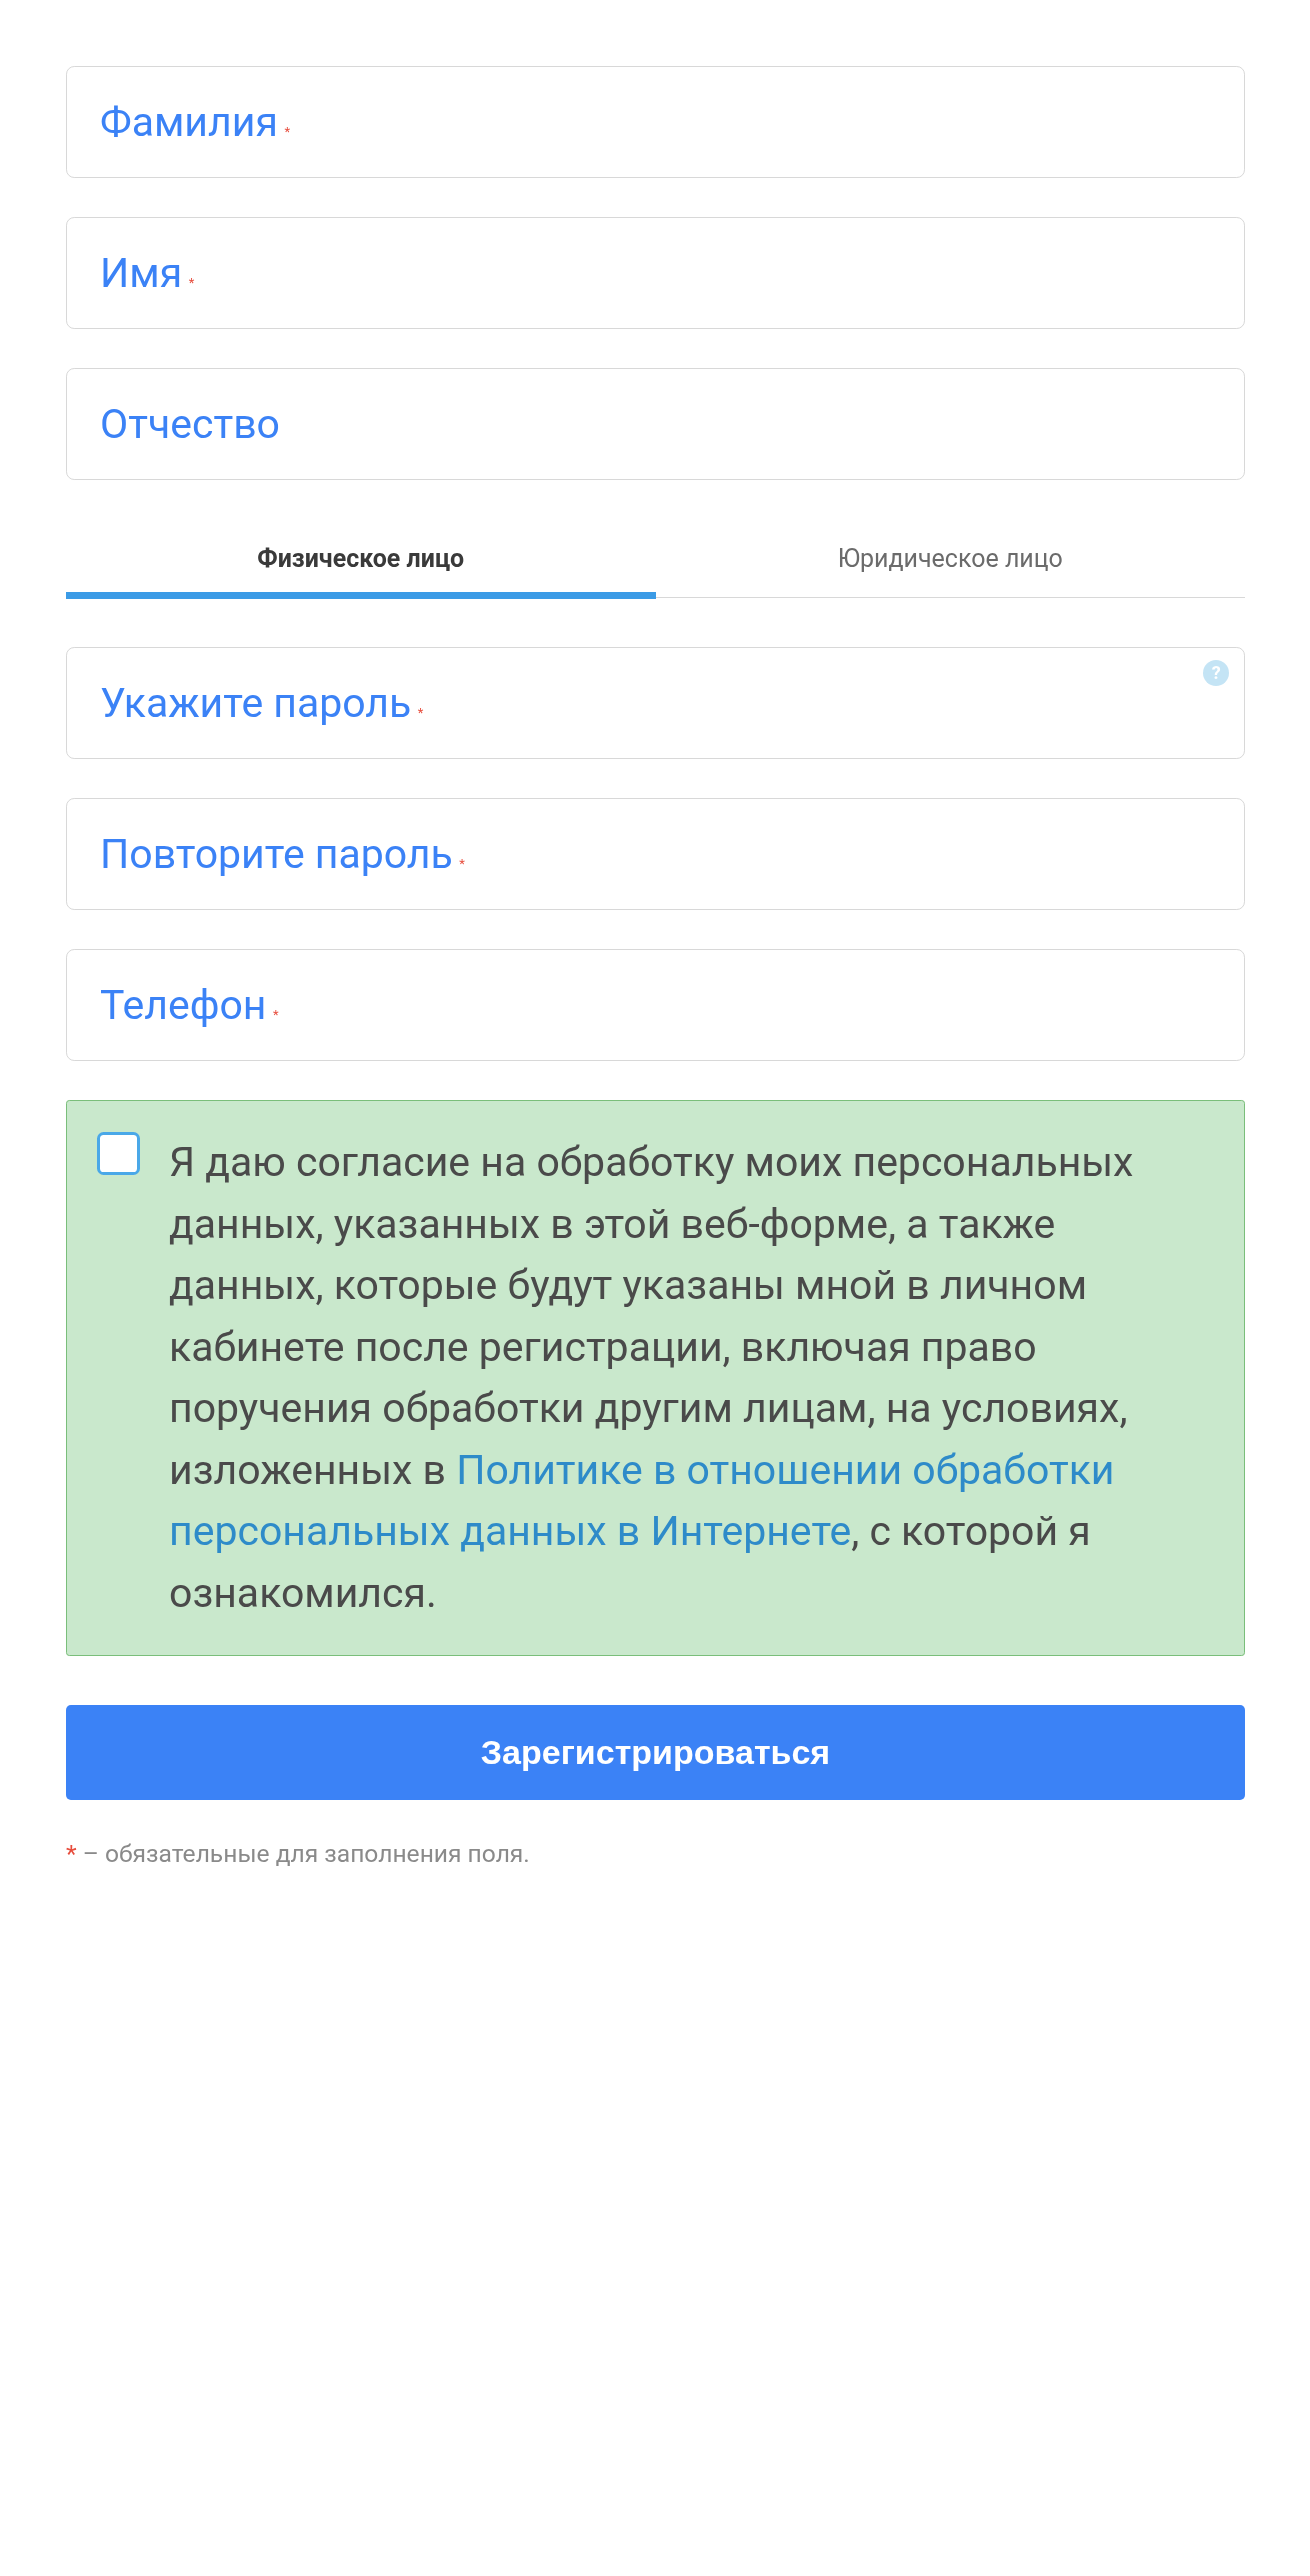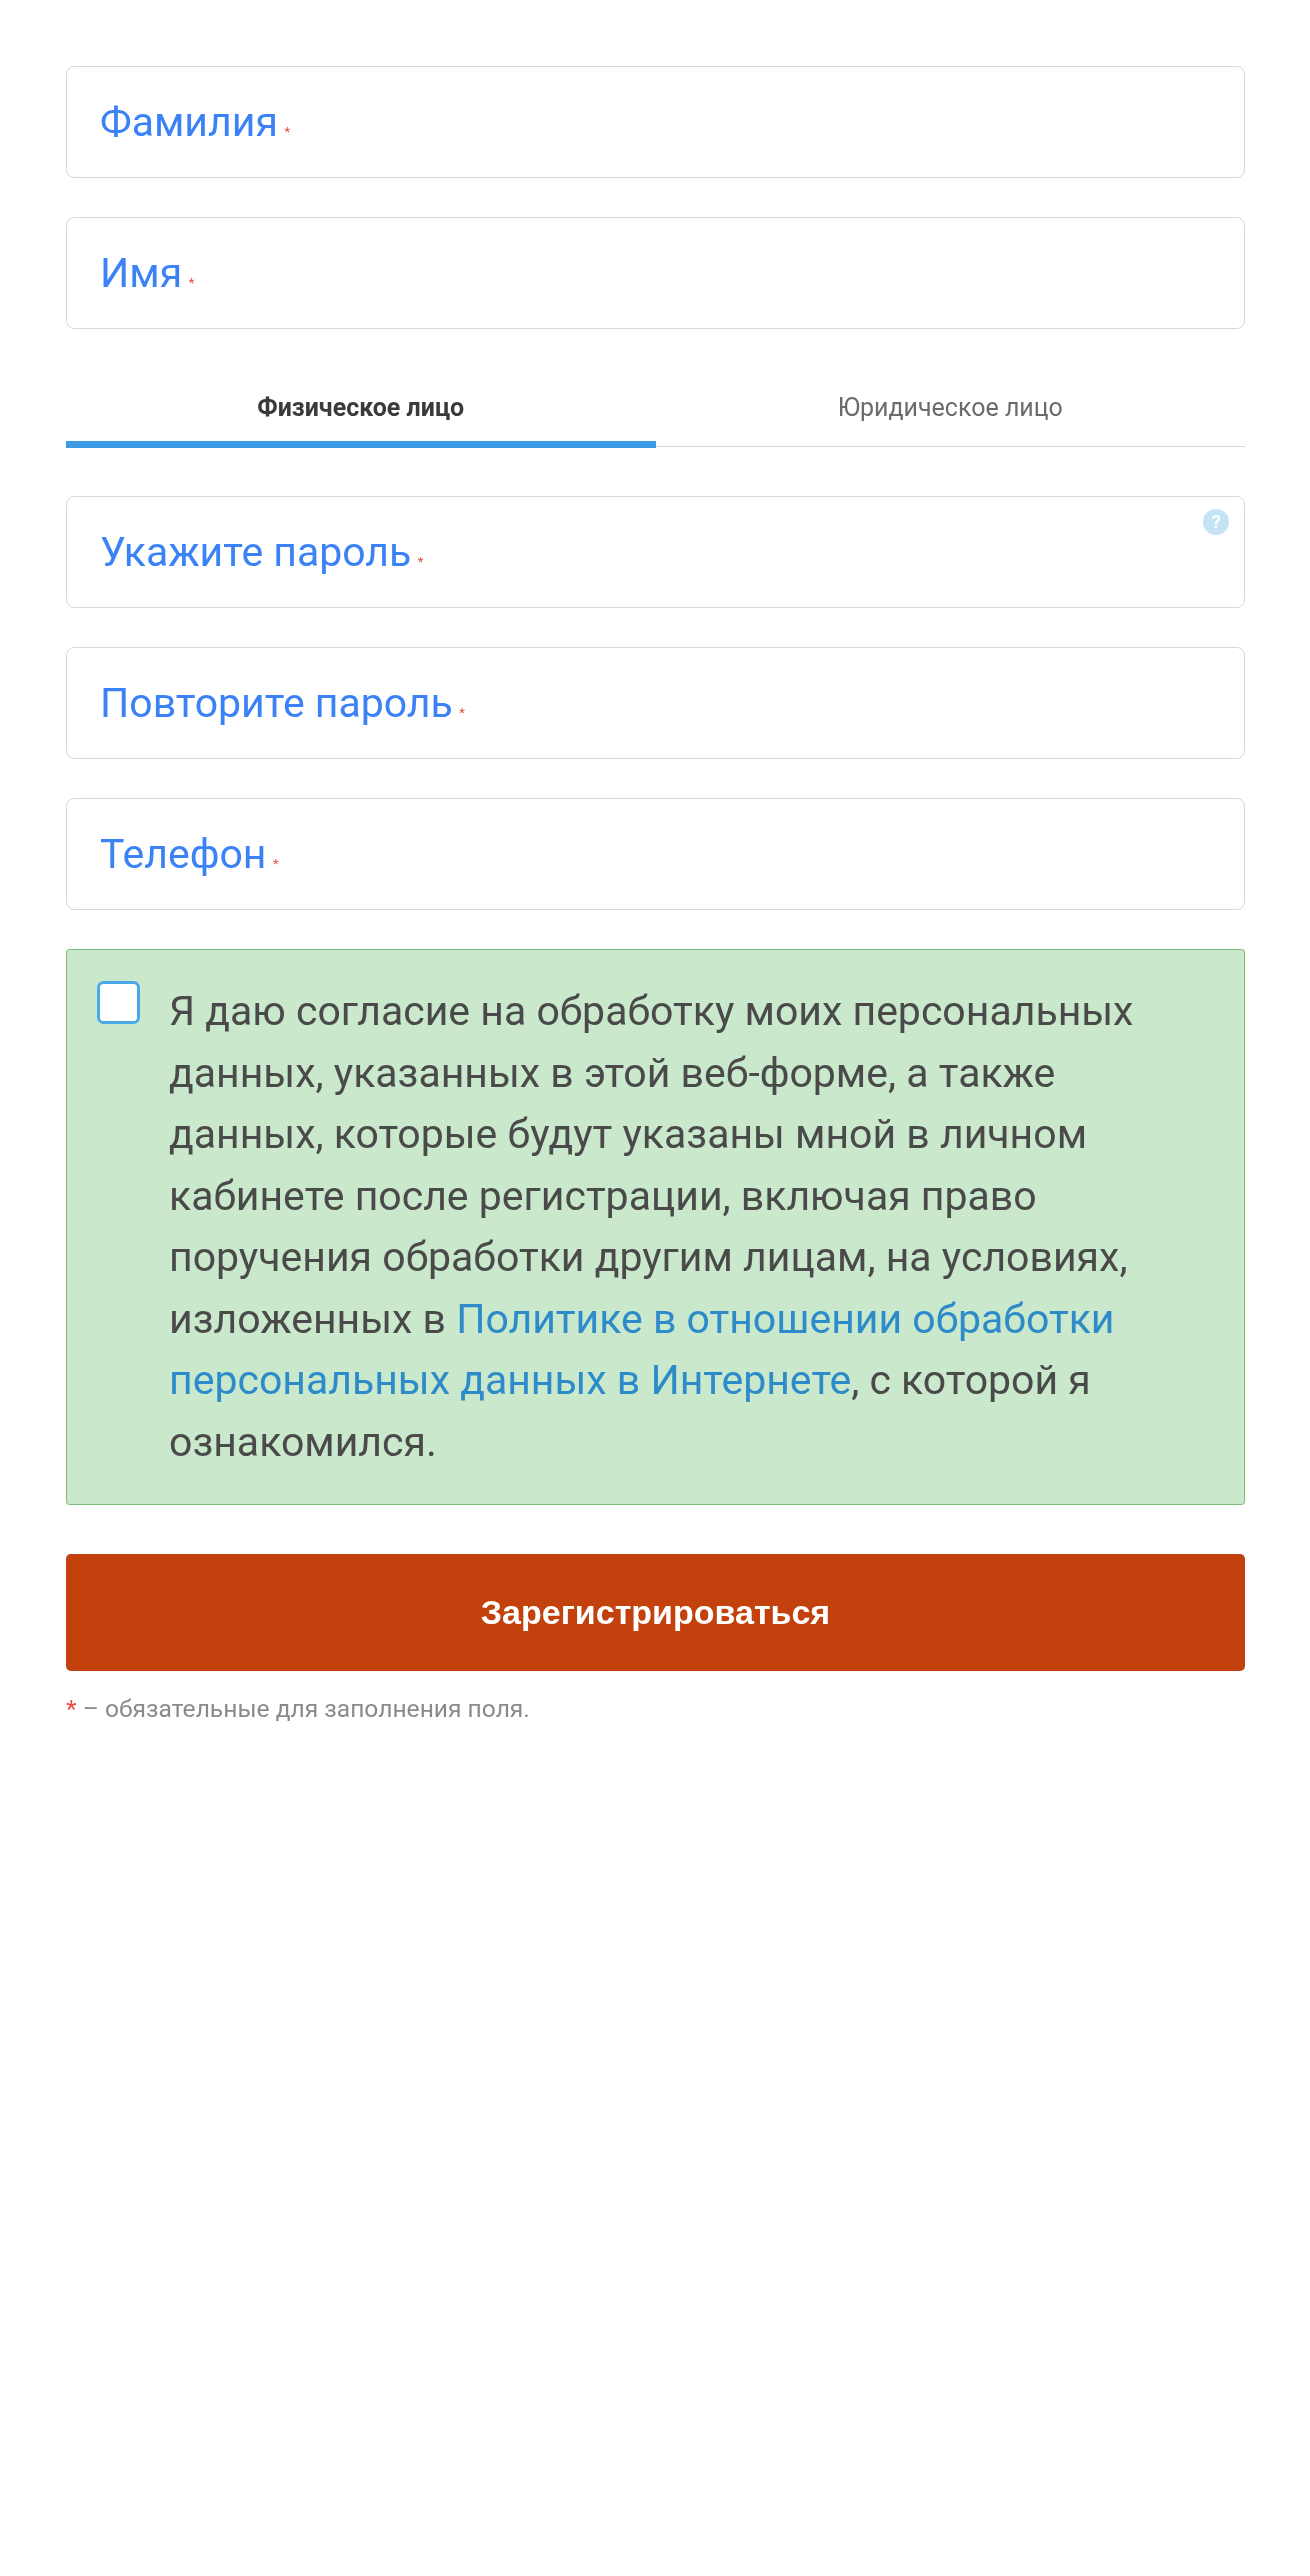--- a/index.html
+++ b/index.html
@@ -122,29 +122,29 @@
     .consent-text {
       font-size: 41px;
       color: #4a4a4a;
       line-height: 1.5;
     }
     .consent-link {
       color: #2e8bc9;
     }
     .submit-button {
       width: 100%;
-      background: #c2410c;
+      background: #3b82f6;
       color: #ffffff;
       border: none;
       border-radius: 4.9px;
-      padding: 39px;
+      padding: 28px;
       font-size: 34px;
       font-weight: 700;
       cursor: pointer;
-      margin-bottom: 23px;
+      margin-bottom: 39px;
     }
     .footnote {
       font-size: 24.6px;
       color: #8a8a8a;
     }
     .footnote-mark {
       color: #e74c3c;
     }
   </style>
 </head>
@@ -155,20 +155,23 @@
   <div class="input-field">
     <span class="input-placeholder">Фамилия</span>
     <span class="required-mark">*</span>
   </div>
 
   <div class="input-field">
     <span class="input-placeholder">Имя</span>
     <span class="required-mark">*</span>
   </div>
 
+  <div class="input-field">
+    <span class="input-placeholder">Отчество</span>
+  </div>
 
   <div class="tabs-container">
     <div class="tab active">
       <span>Физическое лицо</span>
     </div>
     <div class="tab">
       <span>Юридическое лицо</span>
     </div>
   </div>
 

